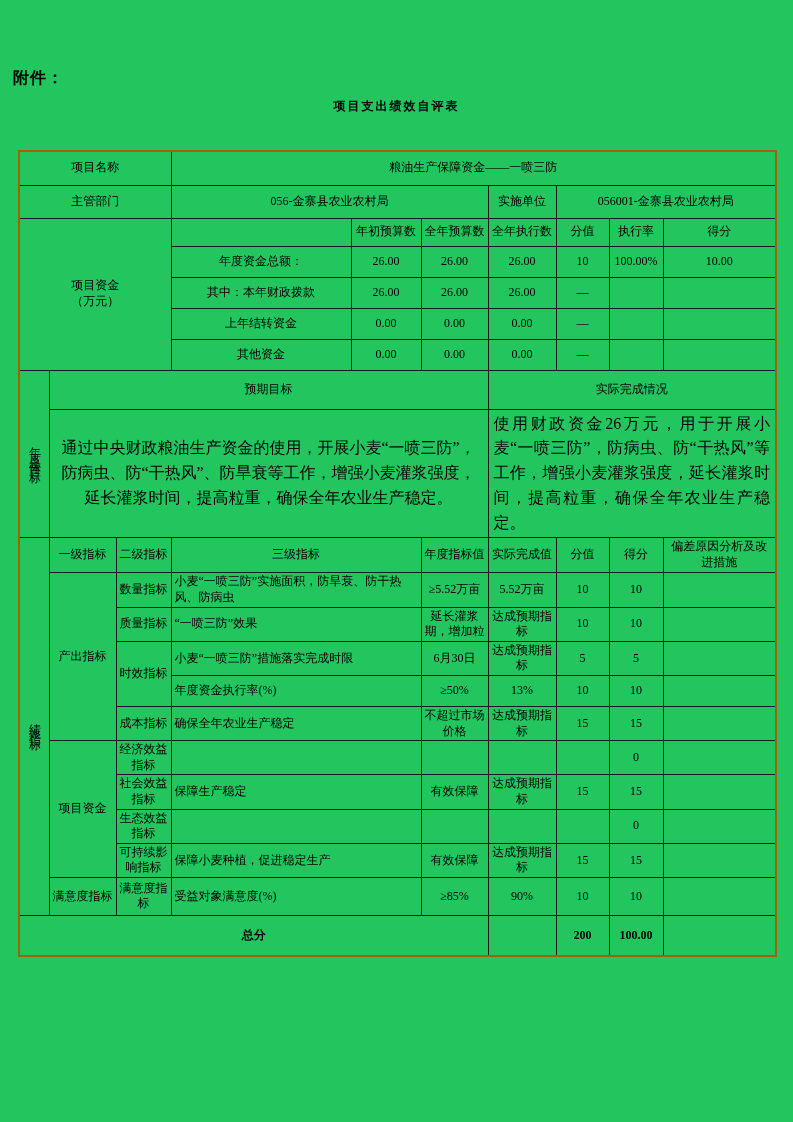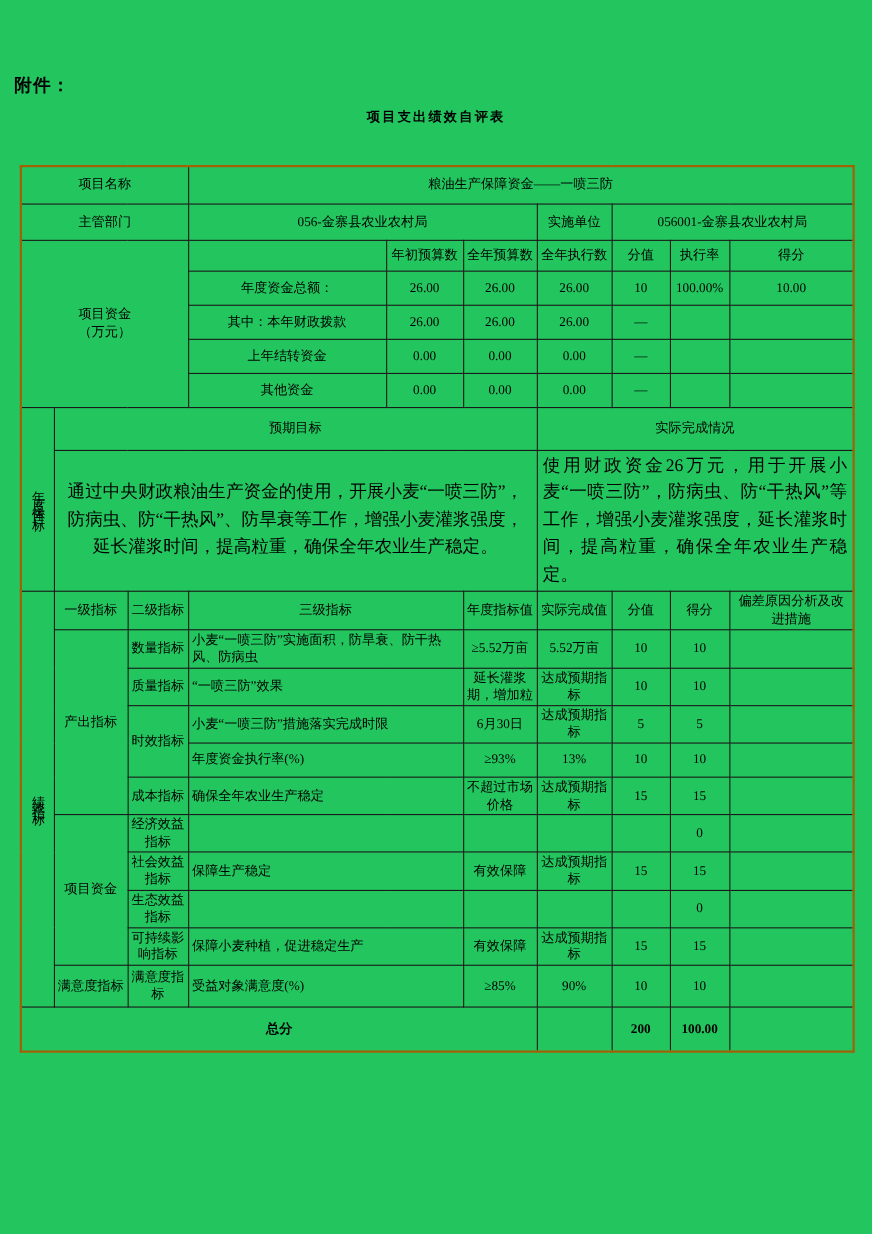--- a/index.html
+++ b/index.html
@@ -175,21 +175,21 @@
       <td colspan="2" class="left">小麦“一喷三防”措施落实完成时限</td>
       <td>6月30日</td>
       <td>达成预期指标</td>
       <td>5</td>
       <td>5</td>
       <td></td>
     </tr>
 
     <tr style="height:31px">
       <td colspan="2" class="left">年度资金执行率(%)</td>
-      <td>≥93%</td>
+      <td>≥50%</td>
       <td>13%</td>
       <td>10</td>
       <td>10</td>
       <td></td>
     </tr>
 
     <tr style="height:34px">
       <td>成本指标</td>
       <td colspan="2" class="left">确保全年农业生产稳定</td>
       <td>不超过市场价格</td>

